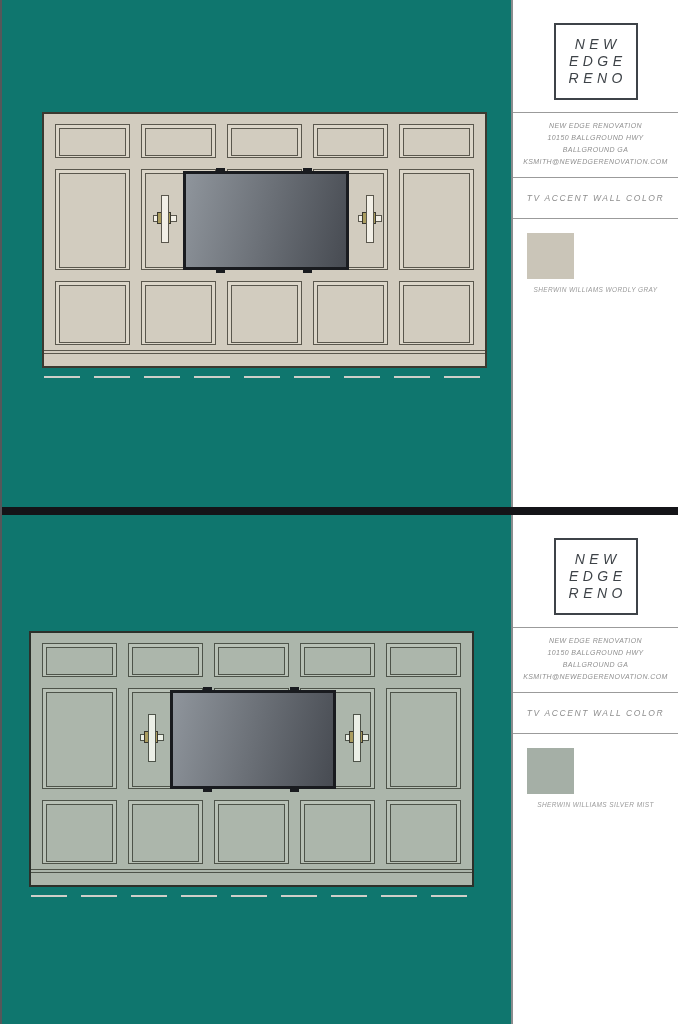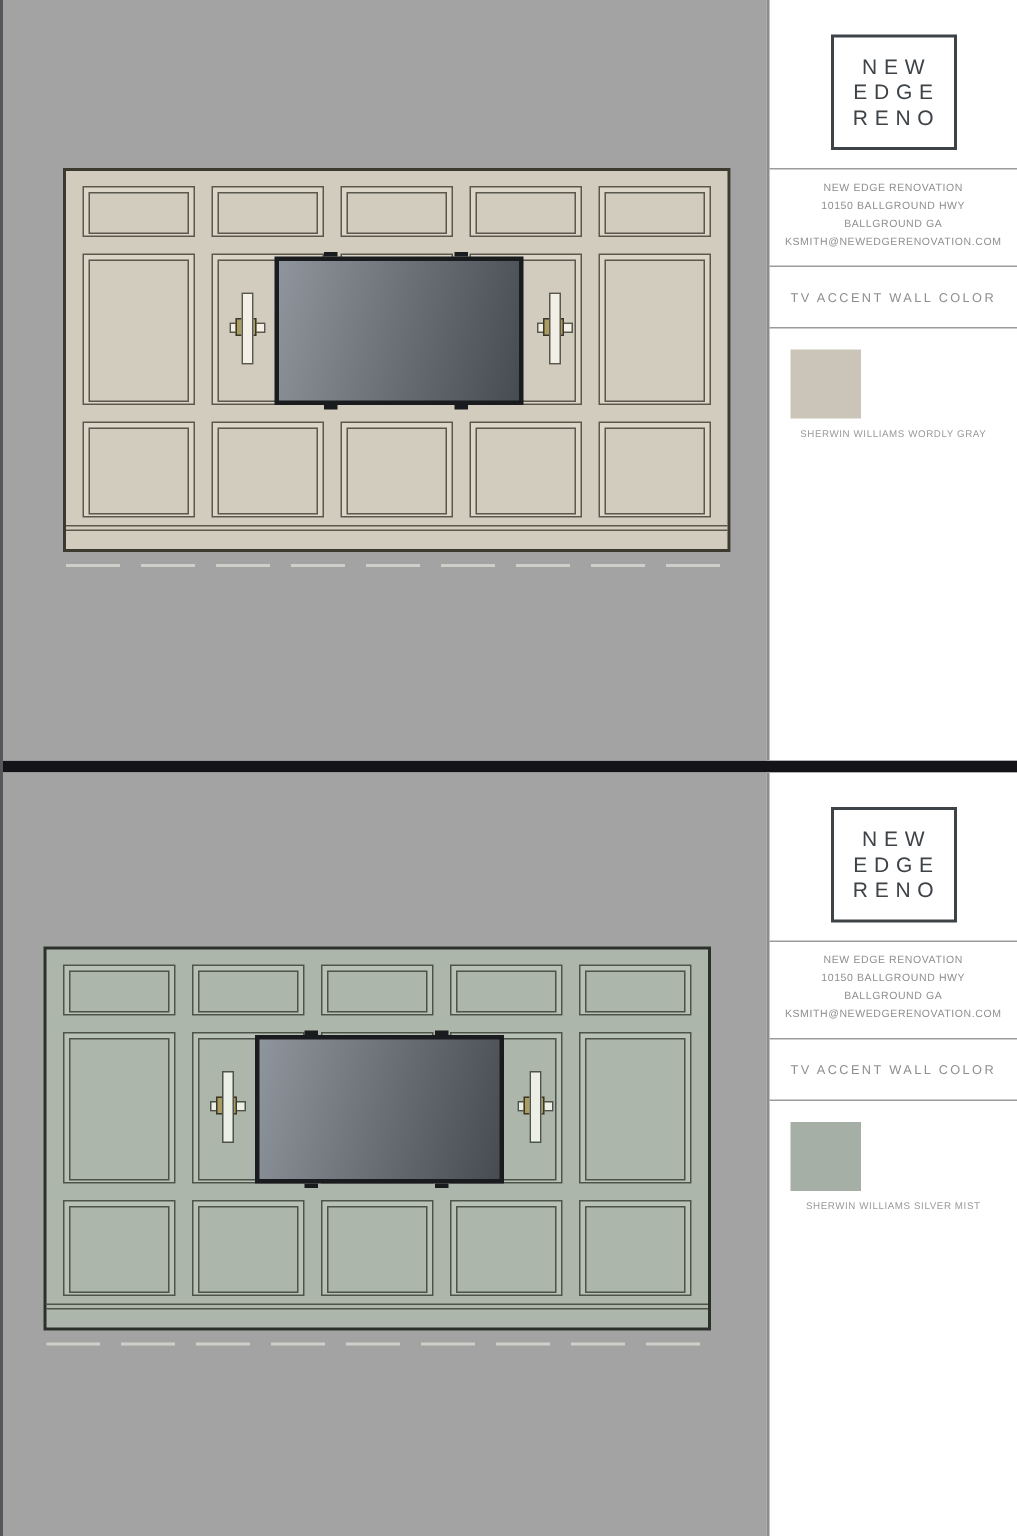--- a/index.html
+++ b/index.html
@@ -4,21 +4,21 @@
 <style>
   * { margin:0; padding:0; box-sizing:border-box; }
   html,body { background:#fff; }
   .page {
     width:678px; height:1024px;
     border-left:2px solid #55575A;
     background:#fff;
     font-family:"Liberation Sans", sans-serif;
     position:relative; overflow:hidden;
   }
-  .sheet { position:relative; height:507px; background:#a3a3a3; overflow:hidden; }
+  .sheet { position:relative; height:507px; background:#0f766e; overflow:hidden;font-style:italic; }
   .sheet.s2 { height:509px; }
   .divider { height:8px; background:var(--divcol,#141418); }
 
   
   .wall-wrap { position:absolute; }
   .s1 .wall-wrap { left:40px; top:112px; }
   .s2 .wall-wrap { left:27px; top:116px; }
   .wall {
     position:relative; width:445px; height:256px;
     background:var(--base); border:2px solid var(--outline);

